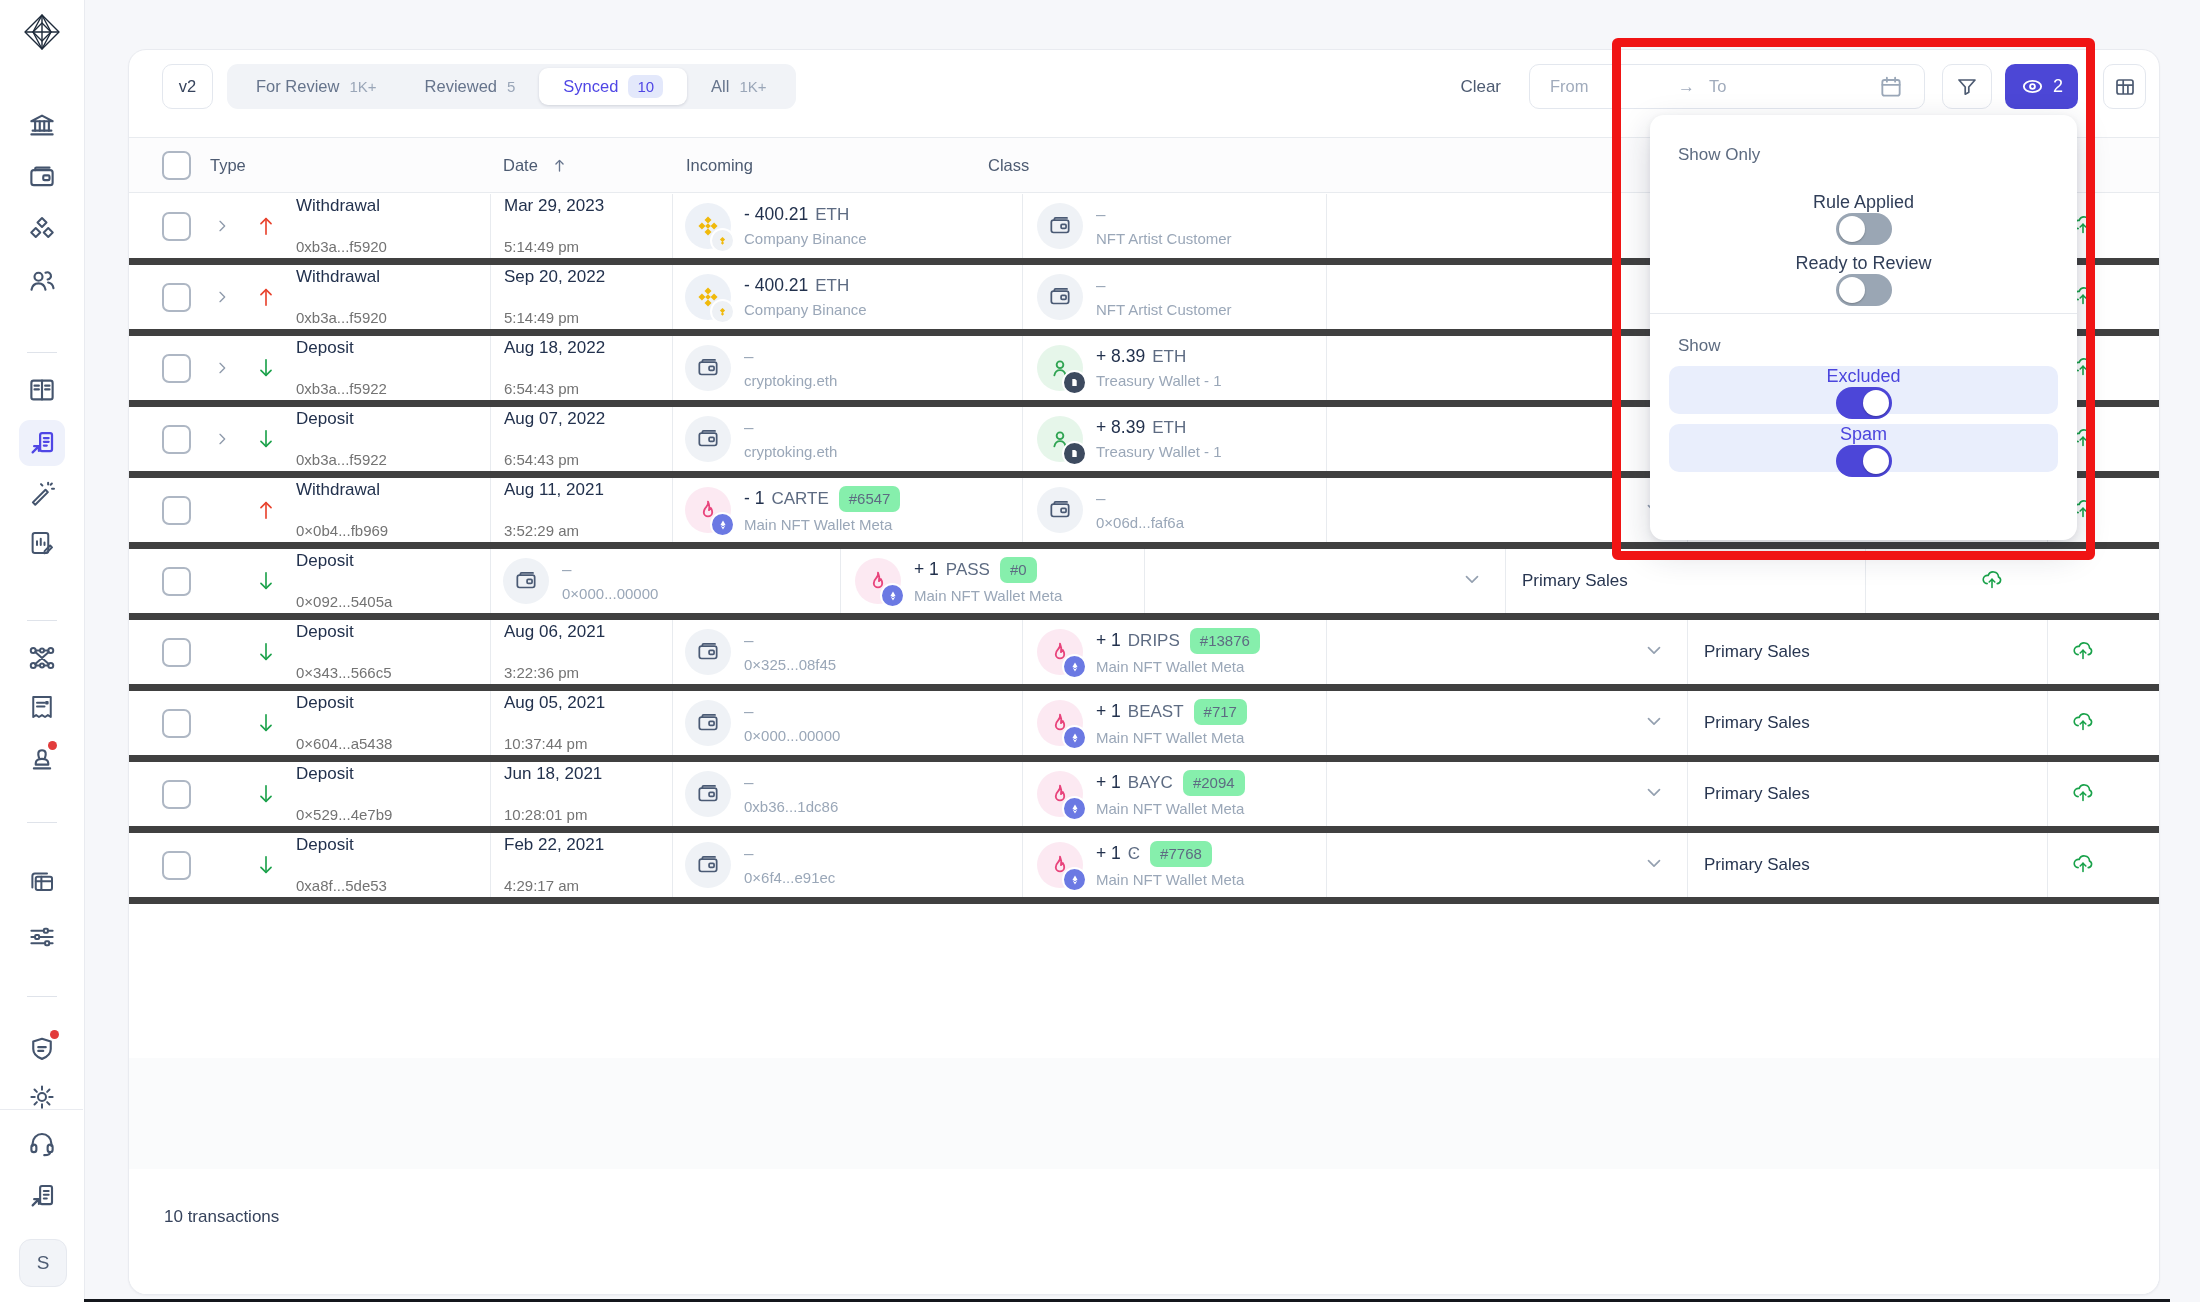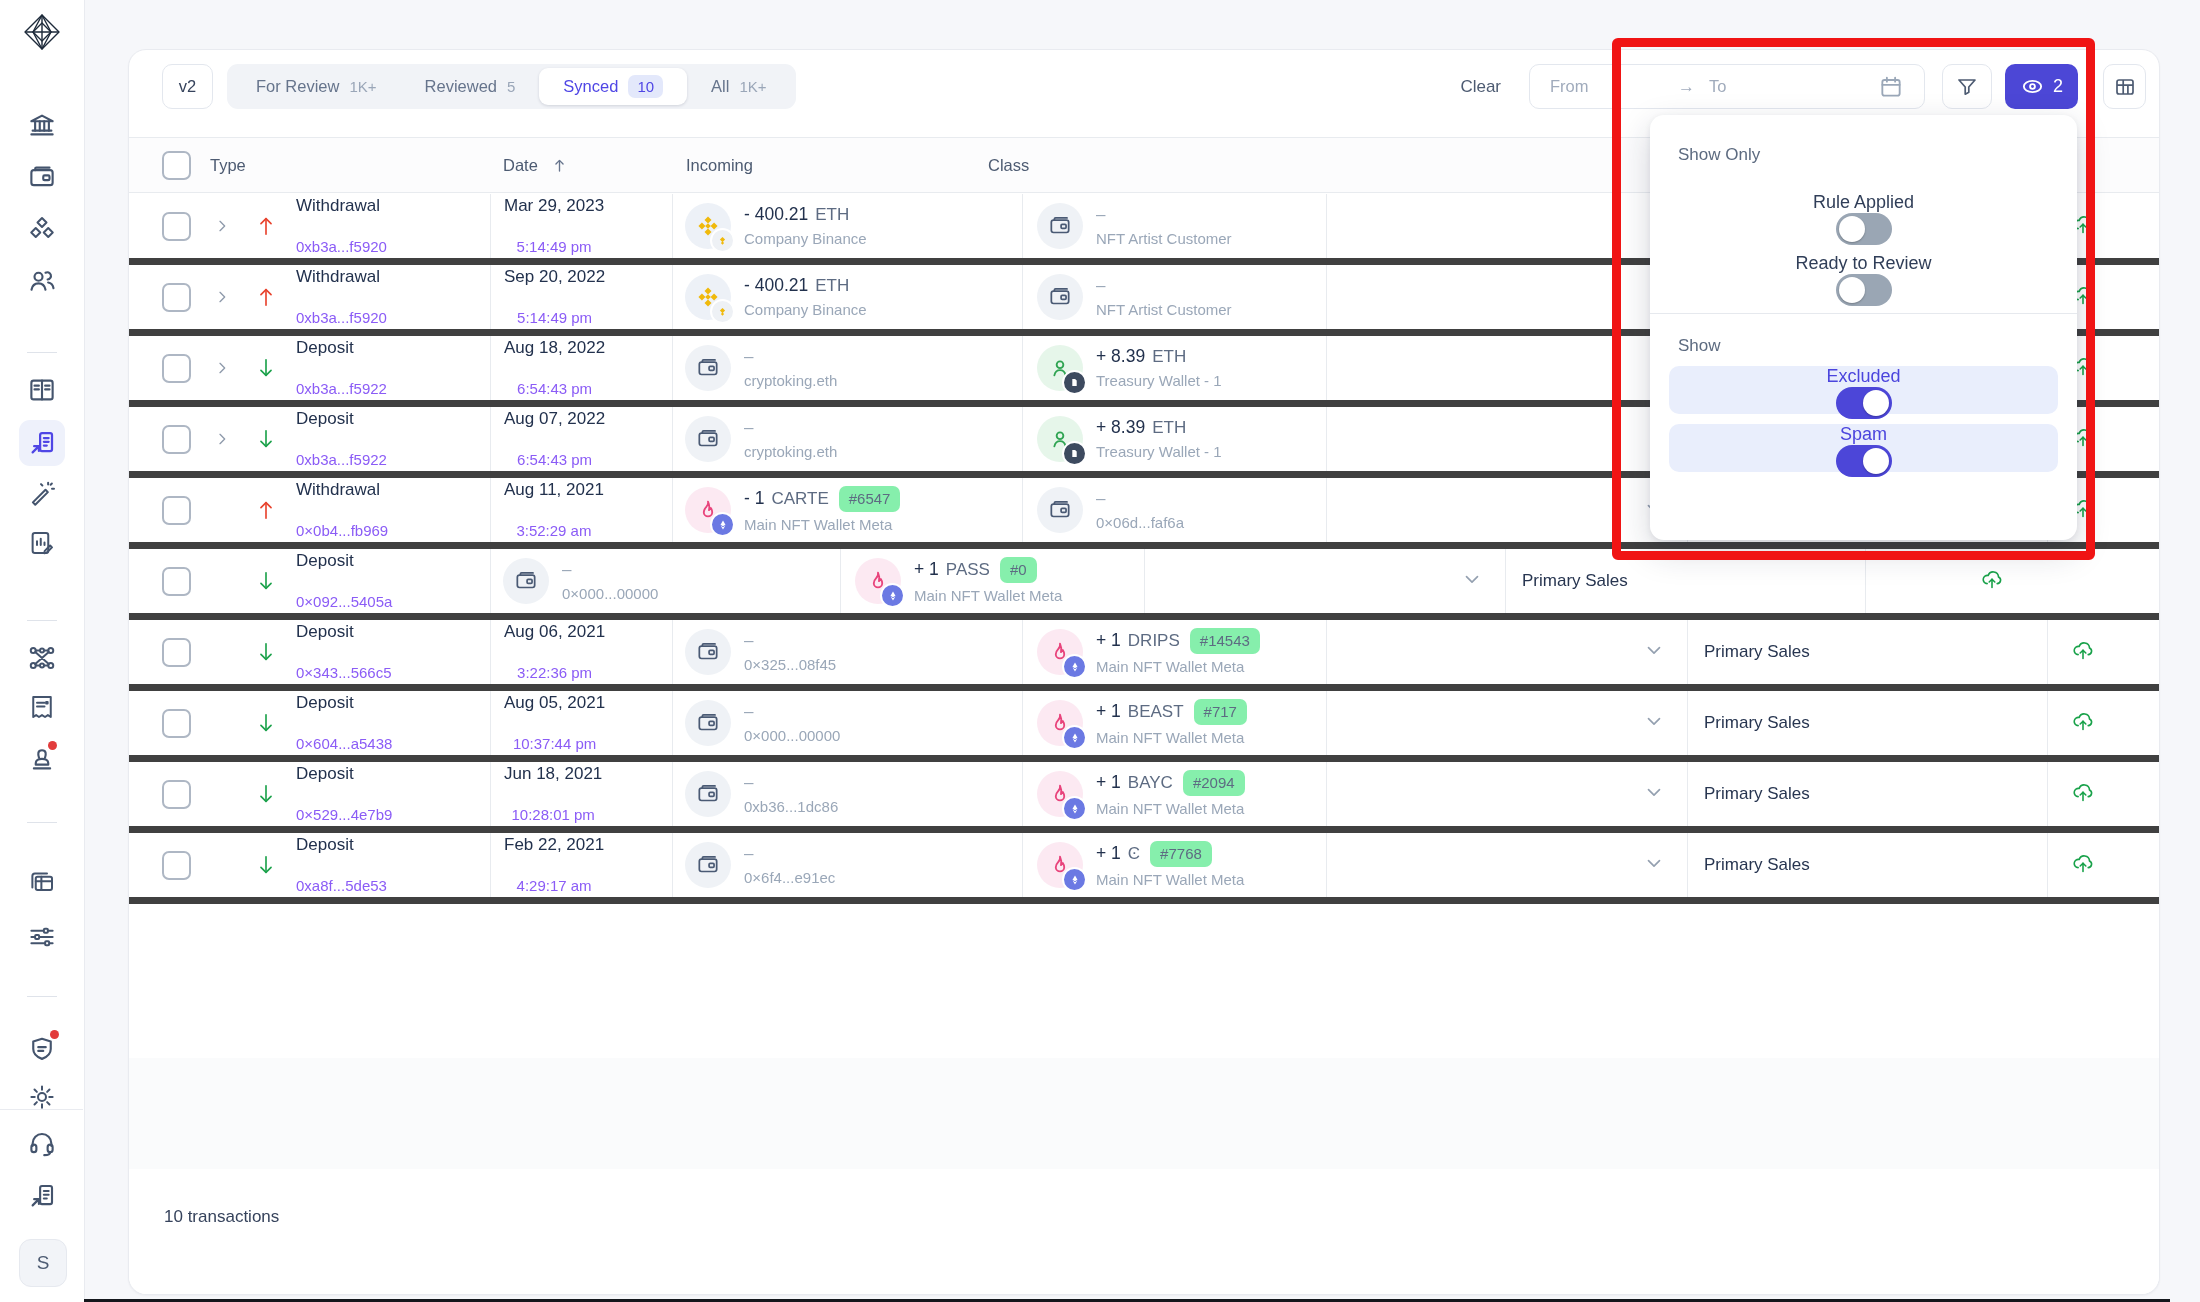--- a/index.html
+++ b/index.html
@@ -52,21 +52,21 @@
   .c-in{width:304px;padding-left:14px;}
   .c-class{width:361px;justify-content:flex-end;padding-right:22px;}
   .c-sales{width:360px;padding-left:16px;font-size:17px;color:#273550;}
   .c-sync{flex:1;justify-content:center;padding-right:42px;}
   .thead .c{border-left:none;}
   .checkbox{width:25px;height:25px;border:2px solid #aeb7c4;border-radius:7px;background:#fff;flex:none;}
   .expand{width:16px;margin-left:23px;display:flex;flex:none;}
   .dirarrow{margin-left:25px;display:flex;flex:none;}
   .tcol{margin-left:19px;line-height:1.3;}
   .t-title{font-size:17px;color:#22314d;font-weight:500;}
-  .t-sub{font-size:15px;color:#8b5cf6;margin-top:20px;text-align:center;}
+  .t-sub{font-size:15px;color:#737373;margin-top:20px;}
   .av{width:46px;height:46px;border-radius:50%;position:relative;display:flex;align-items:center;justify-content:center;flex:none;}
   .av .abadge{position:absolute;right:-4px;bottom:-4px;width:21px;height:21px;border-radius:50%;border:2.5px solid #fff;box-sizing:content-box;display:flex;align-items:center;justify-content:center;}
   .bg-wallet{background:#eff2f6;}
   .bg-binance{background:#edf1f7;}
   .bg-fire{background:#fce9f2;}
   .bg-person{background:#e6f6ea;}
   .bb-bnb{background:#eef1f5;}
   .bb-eth{background:#6b79e3;}
   .bb-doc{background:#3d4a5f;}
   .amtcol{margin-left:13px;line-height:1.3;}
@@ -810,21 +810,21 @@
               <svg width="12" height="12" viewBox="0 0 20 20" fill="#ffffff">
                 <path d="M10 2.6 5.9 9.4 10 12.1l4.1-2.7Z"></path>
                 <path d="M10 13.6 6 11l4 6.4L14 11Z"></path>
               </svg>
             </span>
           </span>
           <div class="amtcol">
             <div class="l1">
               <span class="amt">+ 1</span>
               <span class="cur">DRIPS</span>
-              <span class="pill">#14543</span>
+              <span class="pill">#13876</span>
             </div>
             <div class="l2">Main NFT Wallet Meta</div>
           </div>
         </div>
         <div class="c c-class">
           <span><svg width="22" height="22" viewBox="0 0 24 24" fill="none" stroke="#94a0b0" stroke-width="1.8" stroke-linecap="round" stroke-linejoin="round">
               <path d="M6 9.5l6 6 6-6"></path>
             </svg></span>
         </div>
         <div class="c c-sales">

